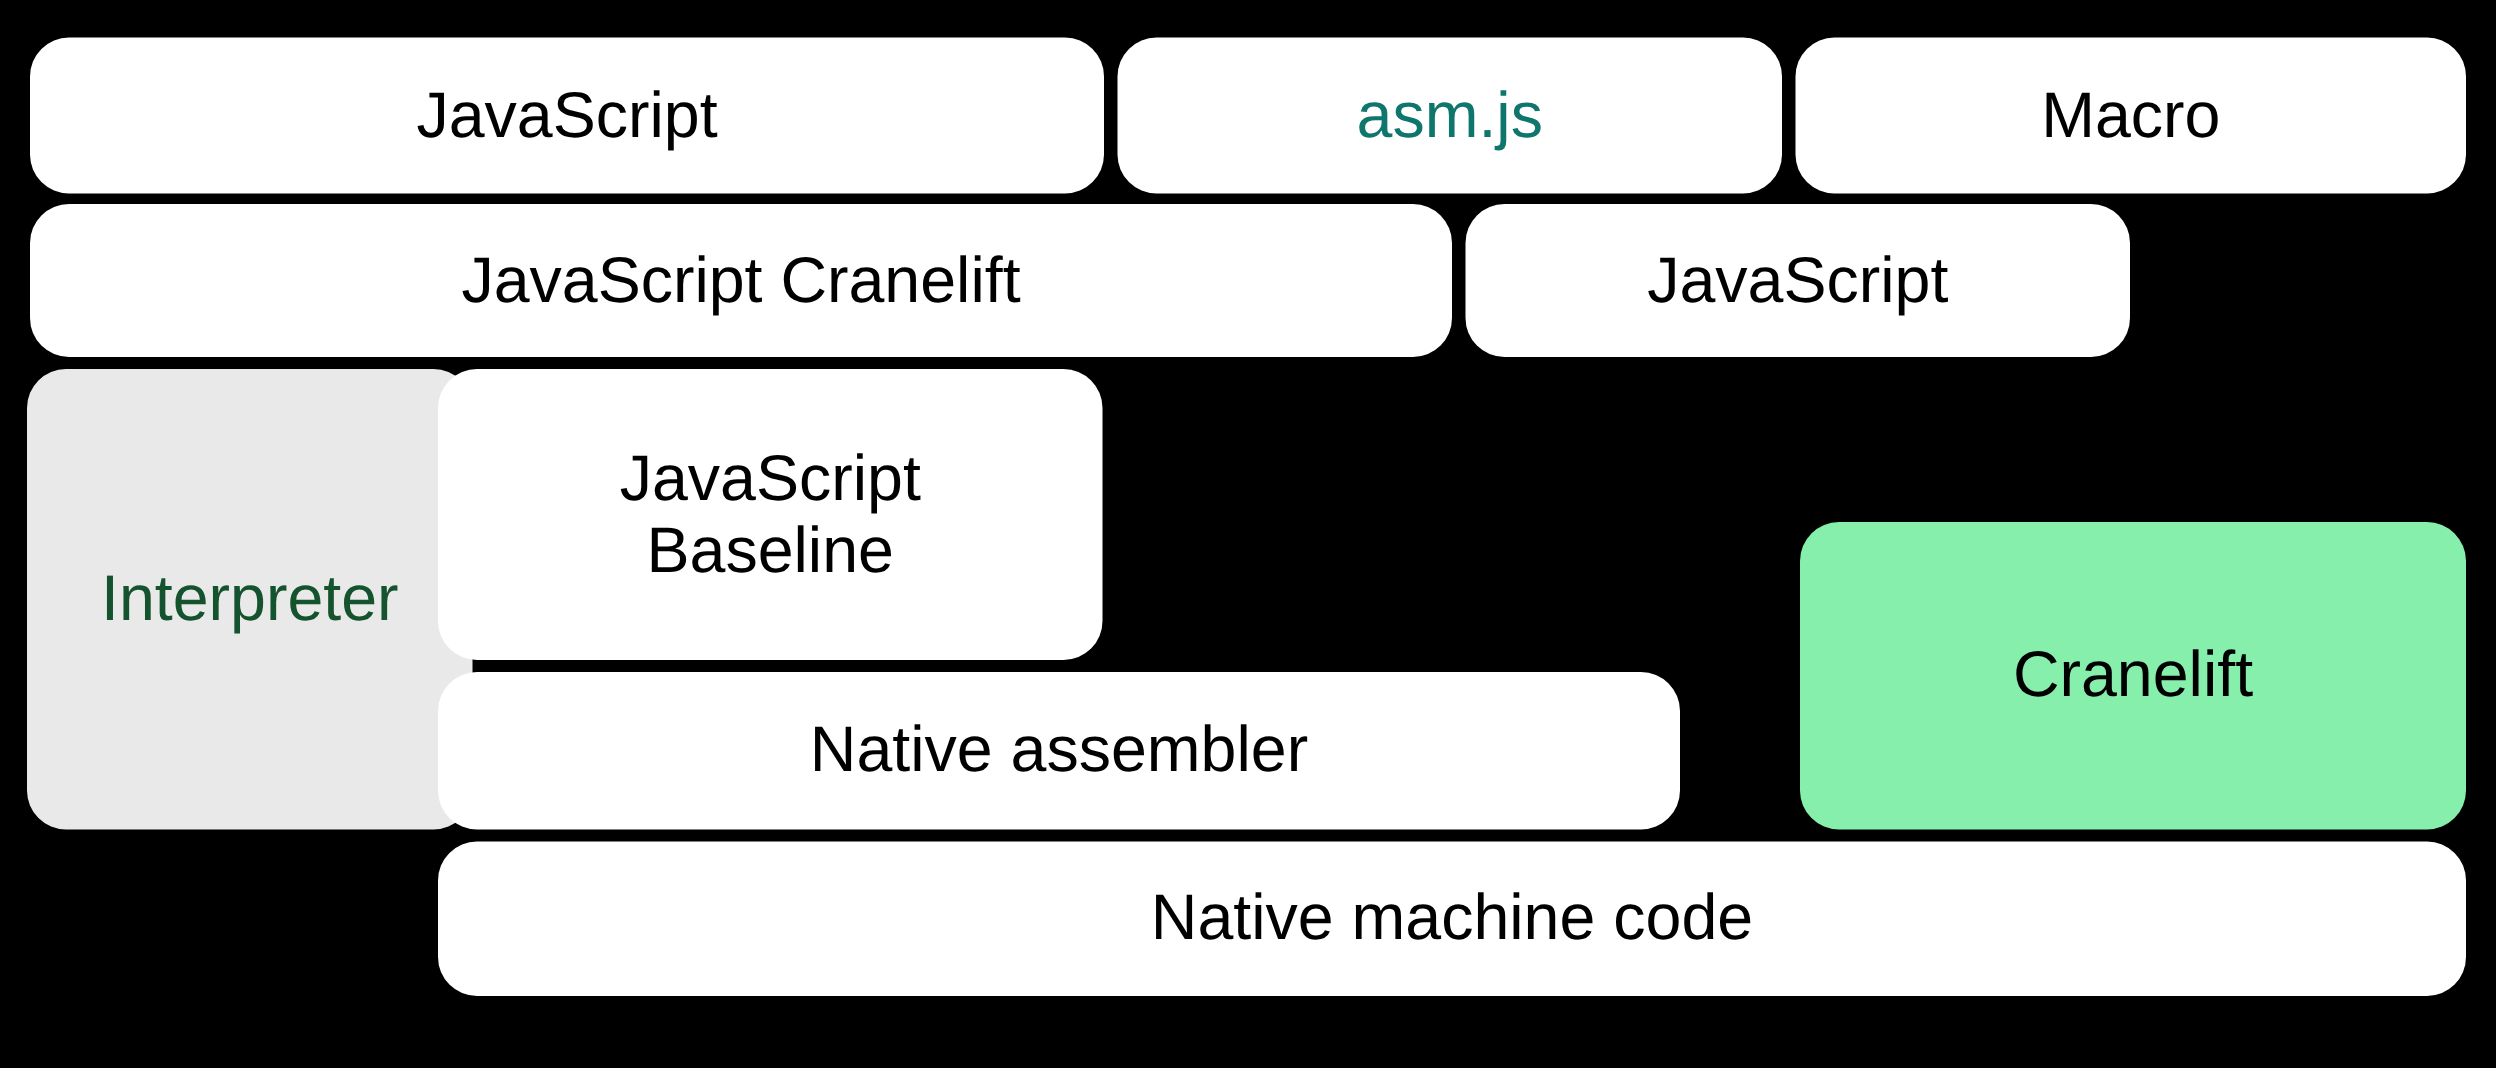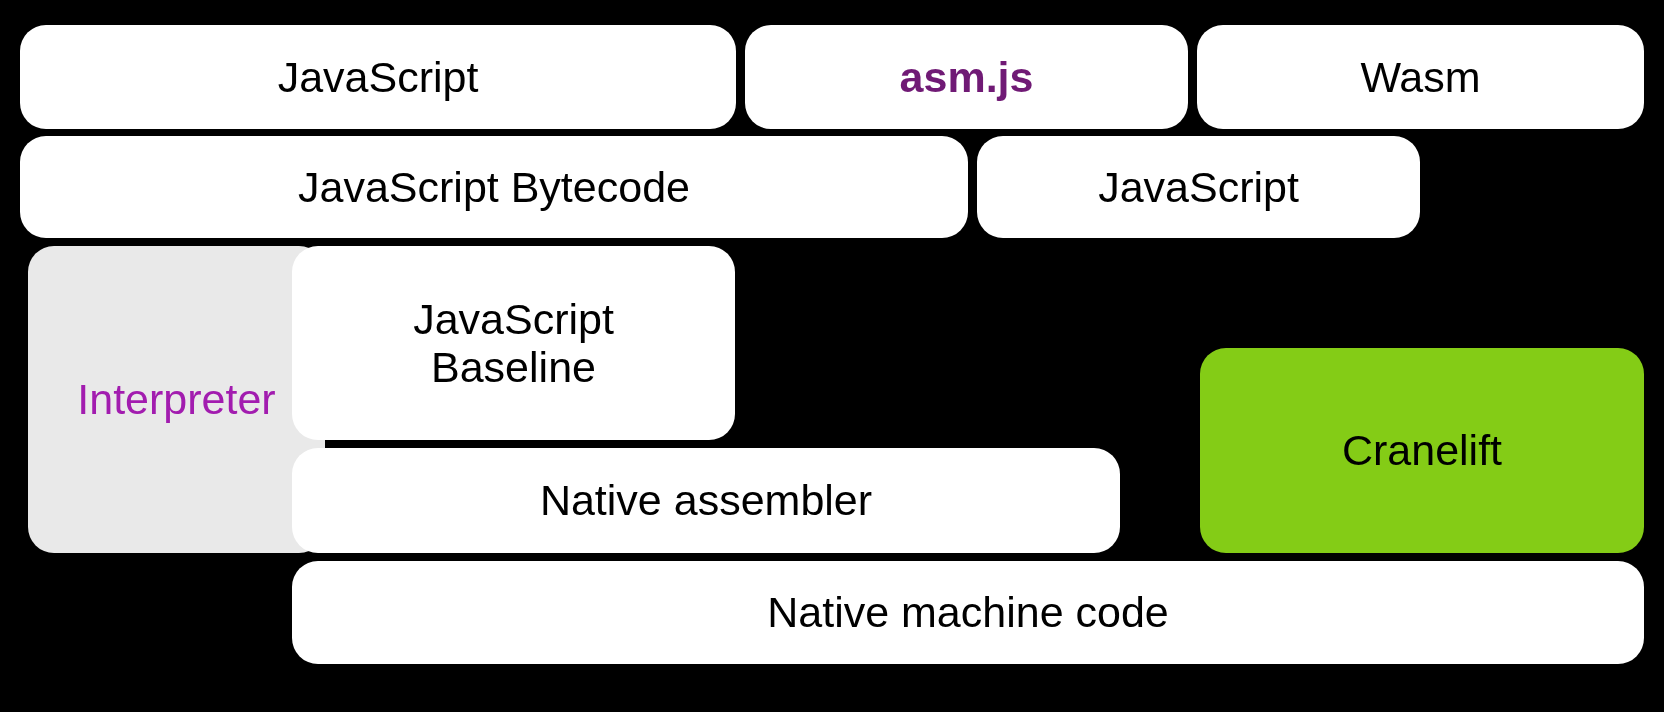--- a/index.html
+++ b/index.html
@@ -33,25 +33,25 @@
     white-space: pre-line;
     user-select: none;
     margin-top: 16px;
   }
 </style>
 </head>
 <body>
 
 <div id="diagram" style="background: rgb(0, 0, 0);">
     <div class="node" style="left: 20px; top: 9px; width: 716px; height: 104px; background: rgb(255, 255, 255); color: rgb(0, 0, 0);">JavaScript</div>
-    <div class="node" style="left: 745px; top: 9px; width: 443px; height: 104px; background: rgb(255, 255, 255); color: #701a75; font-weight: bold;">asm.js</div>
-    <div class="node" style="left: 1197px; top: 9px; width: 447px; height: 104px; background: rgb(255, 255, 255); color: rgb(0, 0, 0);">Wasm</div>
-    <div class="node" style="left: 20px; top: 120px; width: 948px; height: 102px; background: rgb(255, 255, 255); color: rgb(0, 0, 0);">JavaScript Bytecode</div>
+    <div class="node" style="left: 745px; top: 9px; width: 443px; height: 104px; background: rgb(255, 255, 255); color: #0f766e;">asm.js</div>
+    <div class="node" style="left: 1197px; top: 9px; width: 447px; height: 104px; background: rgb(255, 255, 255); color: rgb(0, 0, 0);">Macro</div>
+    <div class="node" style="left: 20px; top: 120px; width: 948px; height: 102px; background: rgb(255, 255, 255); color: rgb(0, 0, 0);">JavaScript Cranelift</div>
     <div class="node" style="left: 977px; top: 120px; width: 443px; height: 102px; background: rgb(255, 255, 255); color: rgb(0, 0, 0);">JavaScript</div>
-    <div class="node" style="left: 28px; top: 230px; width: 297px; height: 307px; background: rgb(233, 233, 233); color: #a21caf;">Interpreter</div>
+    <div class="node" style="left: 18px; top: 230px; width: 297px; height: 307px; background: rgb(233, 233, 233); color: #14532d;">Interpreter</div>
     <div class="node" style="left: 292px; top: 230px; width: 443px; height: 194px; background: rgb(255, 255, 255); color: rgb(0, 0, 0);">JavaScript
 Baseline</div>
     <div class="node" style="left: 745px; top: 230px; width: 447px; height: 101px; color: rgb(0, 0, 0);">Ion MIR</div>
     <div class="node" style="left: 745px; top: 337px; width: 447px; height: 100px; color: rgb(0, 0, 0);">Ion LIR</div>
-    <div class="node" style="left: 1200px; top: 332px; width: 444px; height: 205px; background: #84cc16; color: rgb(0, 0, 0);">Cranelift</div>
+    <div class="node" style="left: 1200px; top: 332px; width: 444px; height: 205px; background: #86efac; color: rgb(0, 0, 0);">Cranelift</div>
     <div class="node" style="left: 292px; top: 432px; width: 828px; height: 105px; background: rgb(255, 255, 255); color: rgb(0, 0, 0);">Native assembler</div>
     <div class="node" style="left: 292px; top: 545px; width: 1352px; height: 103px; background: rgb(255, 255, 255); color: rgb(0, 0, 0);">Native machine code</div>
   </div>
 
 </body></html>

